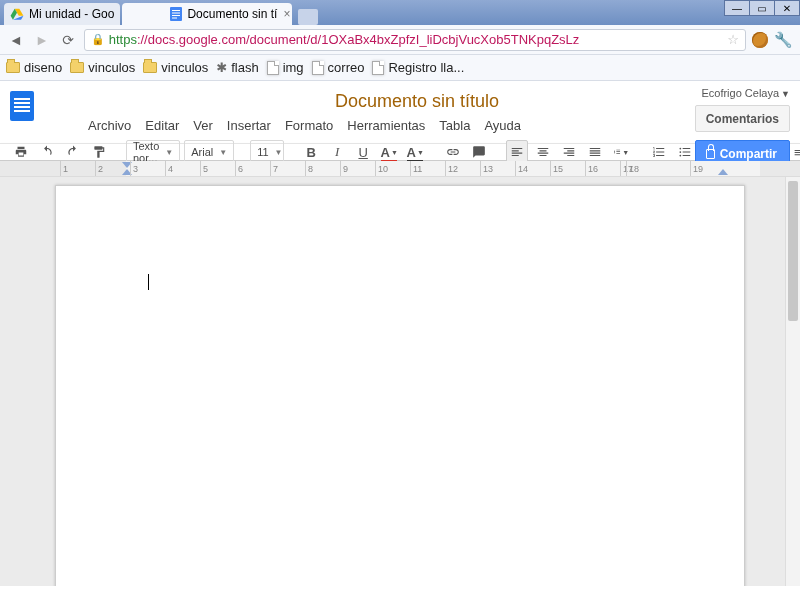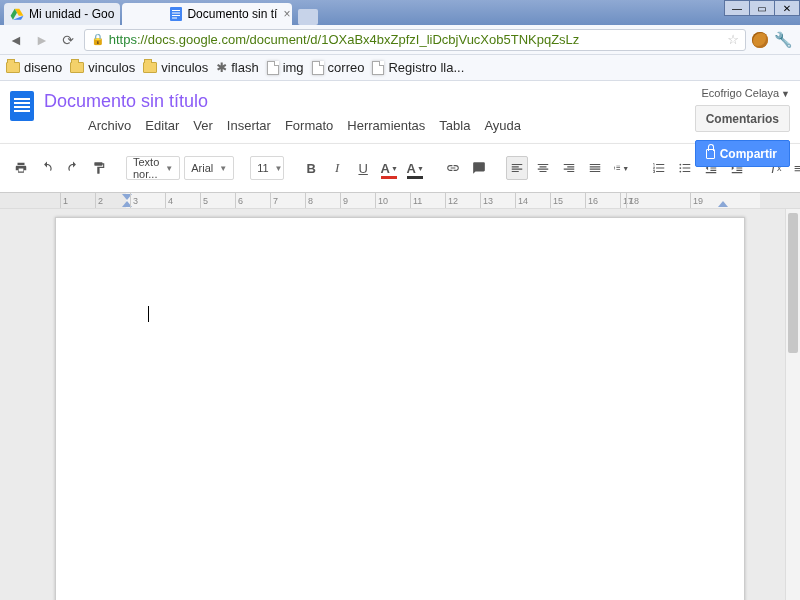--- a/index.html
+++ b/index.html
@@ -11,49 +11,49 @@
   .tab .favicon { width:14px; height:14px; margin-right:5px; display:inline-flex; align-items:center; justify-content:center; font-size:11px; }
   .tab .close { margin-left:6px; color:#777; font-size:12px; }
   .newtab { width:20px; height:16px; background:#c7d3e9; margin-left:4px; border-radius:2px; }
   .win-controls { position:absolute; right:0; top:0; display:flex; }
   .win-controls div { width:26px; height:16px; background:#c7d3e9; border:1px solid #5a73a0; display:flex; align-items:center; justify-content:center; font-size:10px; margin-left:-1px;}
   .addrbar { height:30px; background:#f6f8fc; display:flex; align-items:center; padding:0 6px; gap:6px; border-bottom:1px solid #d8dde6;}
   .nav-btn { width:20px; height:20px; display:flex; align-items:center; justify-content:center; color:#666; font-size:14px; }
   .url-field { flex:1; height:22px; background:#fff; border:1px solid #c9cfd9; border-radius:3px; display:flex; align-items:center; padding:0 6px; font-size:13px; overflow:hidden; white-space:nowrap; }
   .url-field .lock { color:#2a8a35; margin-right:4px; font-size:11px;}
   .url-field .https { color:#2a8a35; }
-  .url-field .rest { color:#4d7c0f; }
+  .url-field .rest { color:#be185d; }
   .url-field .star { margin-left:auto; color:#bbb; }
   .ext-icon { width:16px; height:16px; }
   .cookie { width:16px; height:16px; border-radius:50%; background:#d48b2a; box-shadow: inset 1px 1px 0 #a35f12, inset -2px -2px 0 #ba7320;}
   .wrench { font-size:15px; color:#555; }
   .bookbar { height:26px; background:#f6f8fc; display:flex; align-items:center; padding:0 6px; gap:8px; border-bottom:1px solid #d8dde6; font-size:13px;}
   .bm { display:flex; align-items:center; gap:4px; color:#222; }
   .bm .folder { width:14px; height:11px; background:#f4d16a; border:1px solid #caa93f; border-radius:1px; position:relative;}
   .bm .folder:before { content:""; position:absolute; top:-4px; left:0; width:6px; height:3px; background:#f4d16a; border:1px solid #caa93f; border-bottom:none;}
   .bm .page { width:12px; height:14px; border:1px solid #aaa; background:#fff; position:relative;}
   .bm .page:before{content:"";position:absolute;right:-1px;top:-1px;width:4px;height:4px;background:#fff;border-left:1px solid #aaa;border-bottom:1px solid #aaa;}
   .bm .puzzle { color:#6a6a6a; font-size:13px;}
   
   .docs-wrap { position:relative; background:#fff; }
   .docs-header { padding:10px 10px 4px 44px; position:relative; }
   .docs-logo { position:absolute; left:10px; top:10px; width:24px; height:30px; background:#1a73e8; border-radius:2px; }
   .docs-logo:before { content:""; position:absolute; left:4px; top:7px; right:4px; height:2px; background:#fff; box-shadow:0 4px 0 #fff, 0 8px 0 #fff, 0 12px 0 #fff;}
-  .doc-title { font-size:18px; color:#8b5cf6; }
+  .doc-title { font-size:18px; color:#a16207;text-align:center; }
   .user-area { position:absolute; right:10px; top:6px; font-size:11px; color:#555; }
   .user-area .menu-caret { font-size:9px; margin-left:2px;}
   .header-buttons { position:absolute; right:10px; top:24px; display:flex; gap:8px;flex-direction:column; }
   .btn-gray { background:#f5f5f5; border:1px solid #d8d8d8; border-radius:2px; height:27px; padding:0 10px; font-size:12px; color:#555; font-weight:bold; display:flex; align-items:center;}
   .btn-blue { background:#4d90fe; border:1px solid #3079ed; border-radius:2px; height:27px; padding:0 10px; font-size:12px; color:#fff; font-weight:bold; display:flex; align-items:center; gap:5px;}
   .lock-icon { width:9px; height:10px; border:1.5px solid #fff; border-radius:1px; position:relative; }
   .lock-icon:before{content:"";position:absolute;top:-6px;left:1px;width:4px;height:6px;border:1.5px solid #fff;border-bottom:none;border-radius:3px 3px 0 0;}
   .menubar { display:flex; gap:14px; padding-left:44px; font-size:13px; color:#444; margin-top:6px; }
   .menubar span { cursor:default; }
   
-  .toolbar { height:50px; background:#fff; border-top:1px solid #e5e5e5; border-bottom:1px solid #ccc; box-shadow:0 1px 2px rgba(0,0,0,0.07); display:flex; align-items:center; padding:0 10px; gap:4px; margin-top:6px;}
+  .toolbar { height:18px; background:#fff; border-top:1px solid #e5e5e5; border-bottom:1px solid #ccc; box-shadow:0 1px 2px rgba(0,0,0,0.07); display:flex; align-items:center; padding:0 10px; gap:4px; margin-top:6px;}
   .tbtn { min-width:22px; height:24px; display:flex; align-items:center; justify-content:center; color:#555; font-size:13px; border-radius:2px; padding:0 3px;}
   .sep { width:1px; height:20px; background:#e0e0e0; margin:0 4px;}
   .combo { height:24px; border:1px solid #d8d8d8; border-radius:2px; display:flex; align-items:center; padding:0 6px; font-size:11px; color:#444; gap:6px;}
   .combo .caret { font-size:8px; color:#777;}
   .tbtn.bold { font-weight:bold; }
   .tbtn.italic { font-style:italic; font-family:Georgia,serif;}
   .tbtn.under { text-decoration:underline;}
   .color-a { position:relative; font-weight:bold;}
   .color-a .bar { position:absolute; bottom:1px; left:3px; right:3px; height:3px;}
   .acolor .bar{ background:#d93025;}

